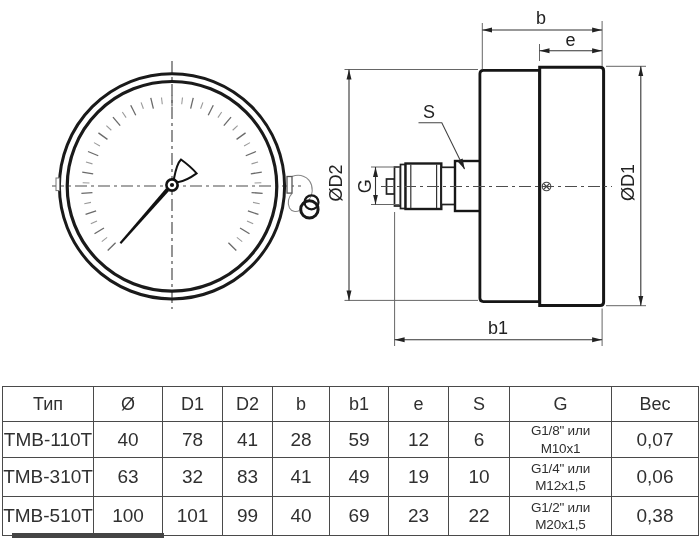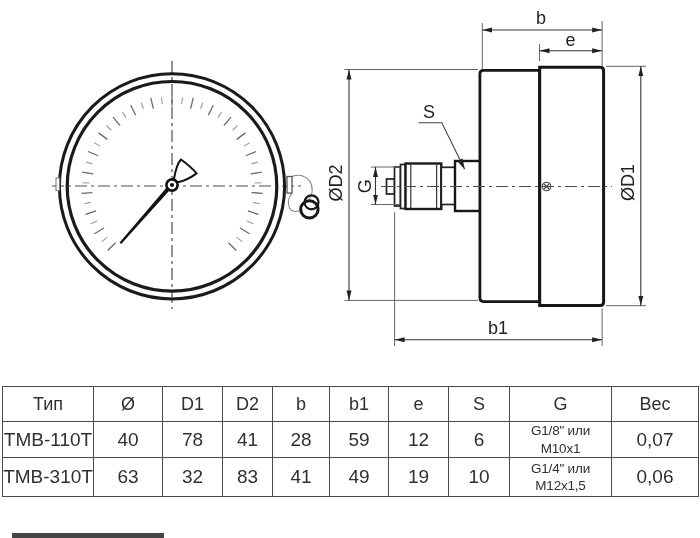--- a/index.html
+++ b/index.html
@@ -216,16 +216,28 @@
         <td>32</td>
         <td>83</td>
         <td>41</td>
         <td>49</td>
         <td>19</td>
         <td>10</td>
         <td class="gg">G1/4" или<br>M12x1,5</td>
         <td>0,06</td>
   </tr>
 
+  <tr style="height:39px">
+    <td>ТМВ-510Т</td>
+        <td>100</td>
+        <td>101</td>
+        <td>99</td>
+        <td>40</td>
+        <td>69</td>
+        <td>23</td>
+        <td>22</td>
+        <td class="gg">G1/2" или<br>M20x1,5</td>
+        <td>0,38</td>
+  </tr>
 </tbody>
   </table>
 
 <div id="bar"></div>
 
 </body></html>

